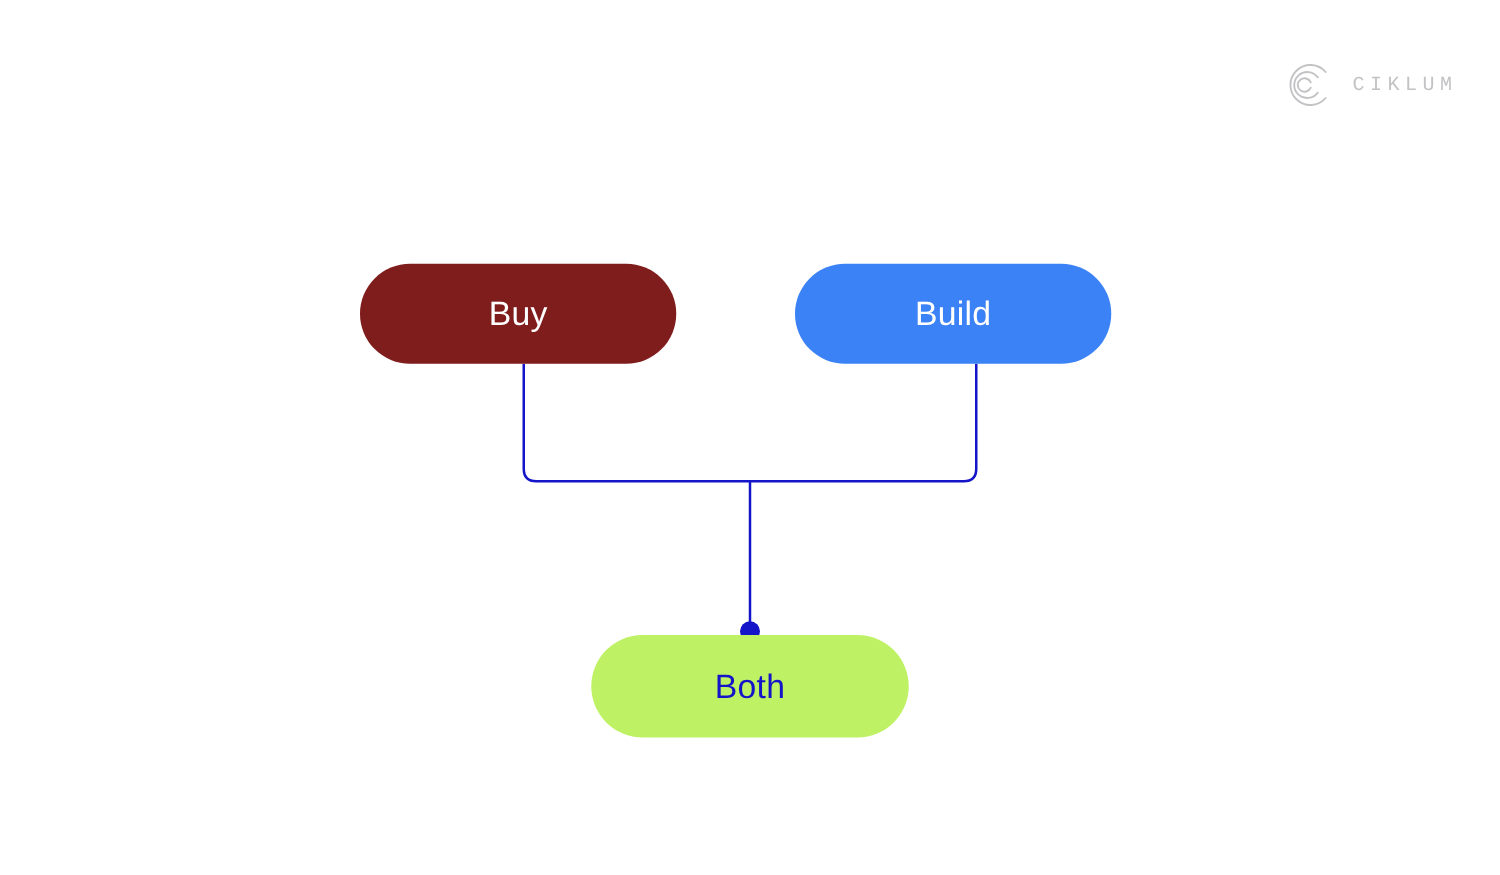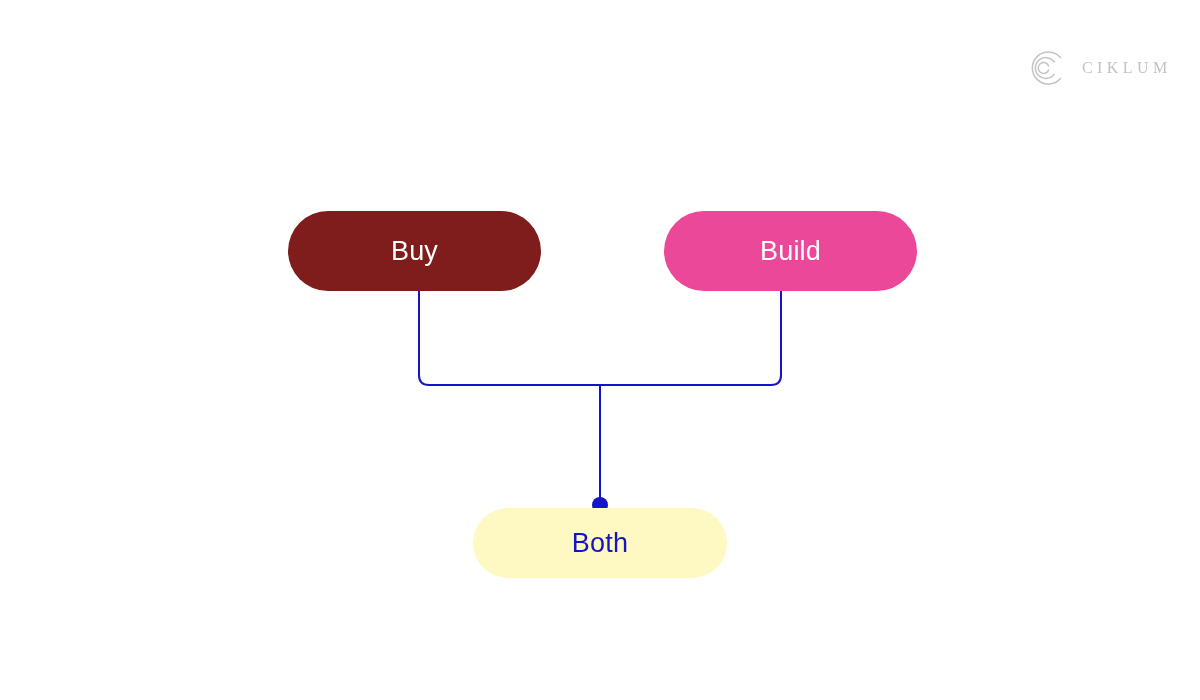--- a/index.html
+++ b/index.html
@@ -27,21 +27,21 @@
     display: flex;
     align-items: center;
     gap: 14px;
   }
   .brand-mark {
     width: 40px;
     height: 40px;
     display: block;
   }
   .brand-word {
-    font-family: Liberation Serif, serif;
+    font-family: Liberation Mono, monospace;
     font-size: 16px;
     letter-spacing: 4.4px;
     color: #c3c3c6;
     font-weight: 400;
     line-height: 1;
     white-space: nowrap;
   }
 
   
   .connector {
@@ -72,32 +72,32 @@
   }
 
   .node-buy {
     left: 288px;
     top: 211px;
     width: 253px;
     height: 80px;
     background: #7f1d1d;
   }
   .node-build {
-    left: 664px;
+    left: 636px;
     top: 211px;
     width: 253px;
     height: 80px;
-    background: #ec4899;
+    background: #3b82f6;
   }
   .node-both {
     left: 473px;
     top: 508px;
     width: 254px;
-    height: 70px;
-    background: #fef9c3;
+    height: 82px;
+    background: #bef264;
   }
   .label-light { color: #ffffff; }
   .label-blue  { color: #1414c8; }
 </style>
 </head>
 <body>
 
 <div class="canvas">
 
   <div class="brand">

